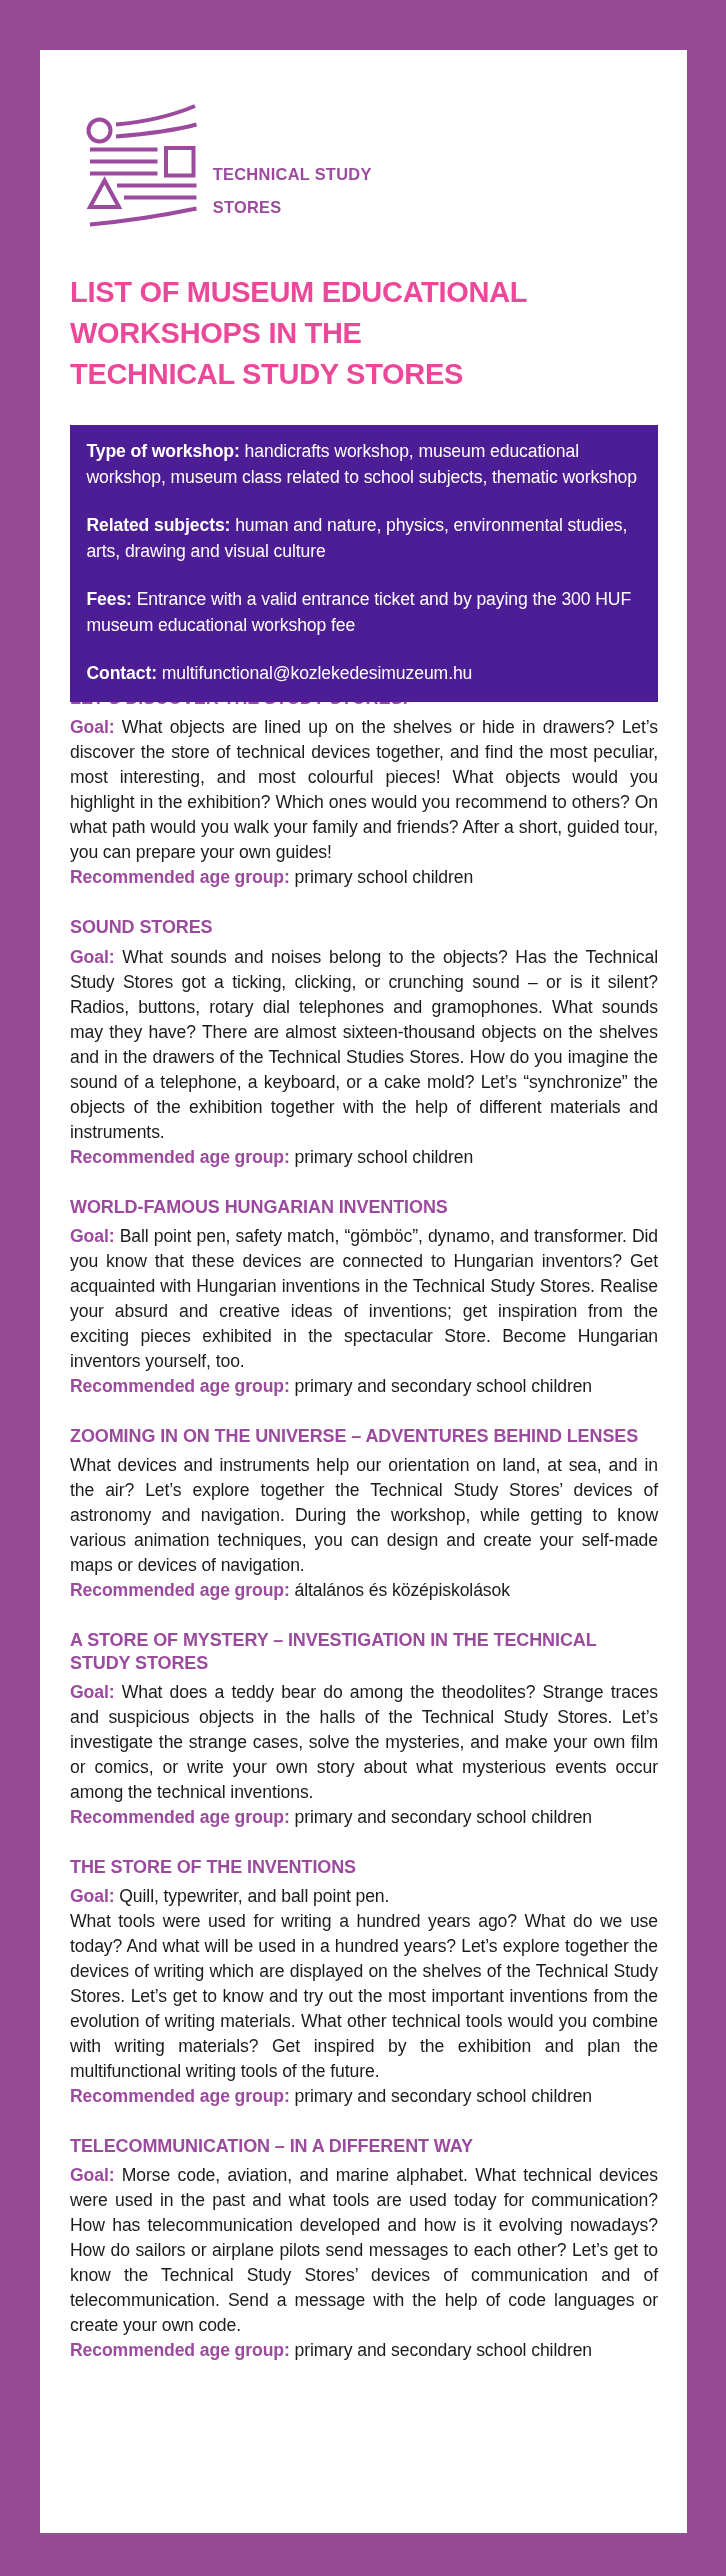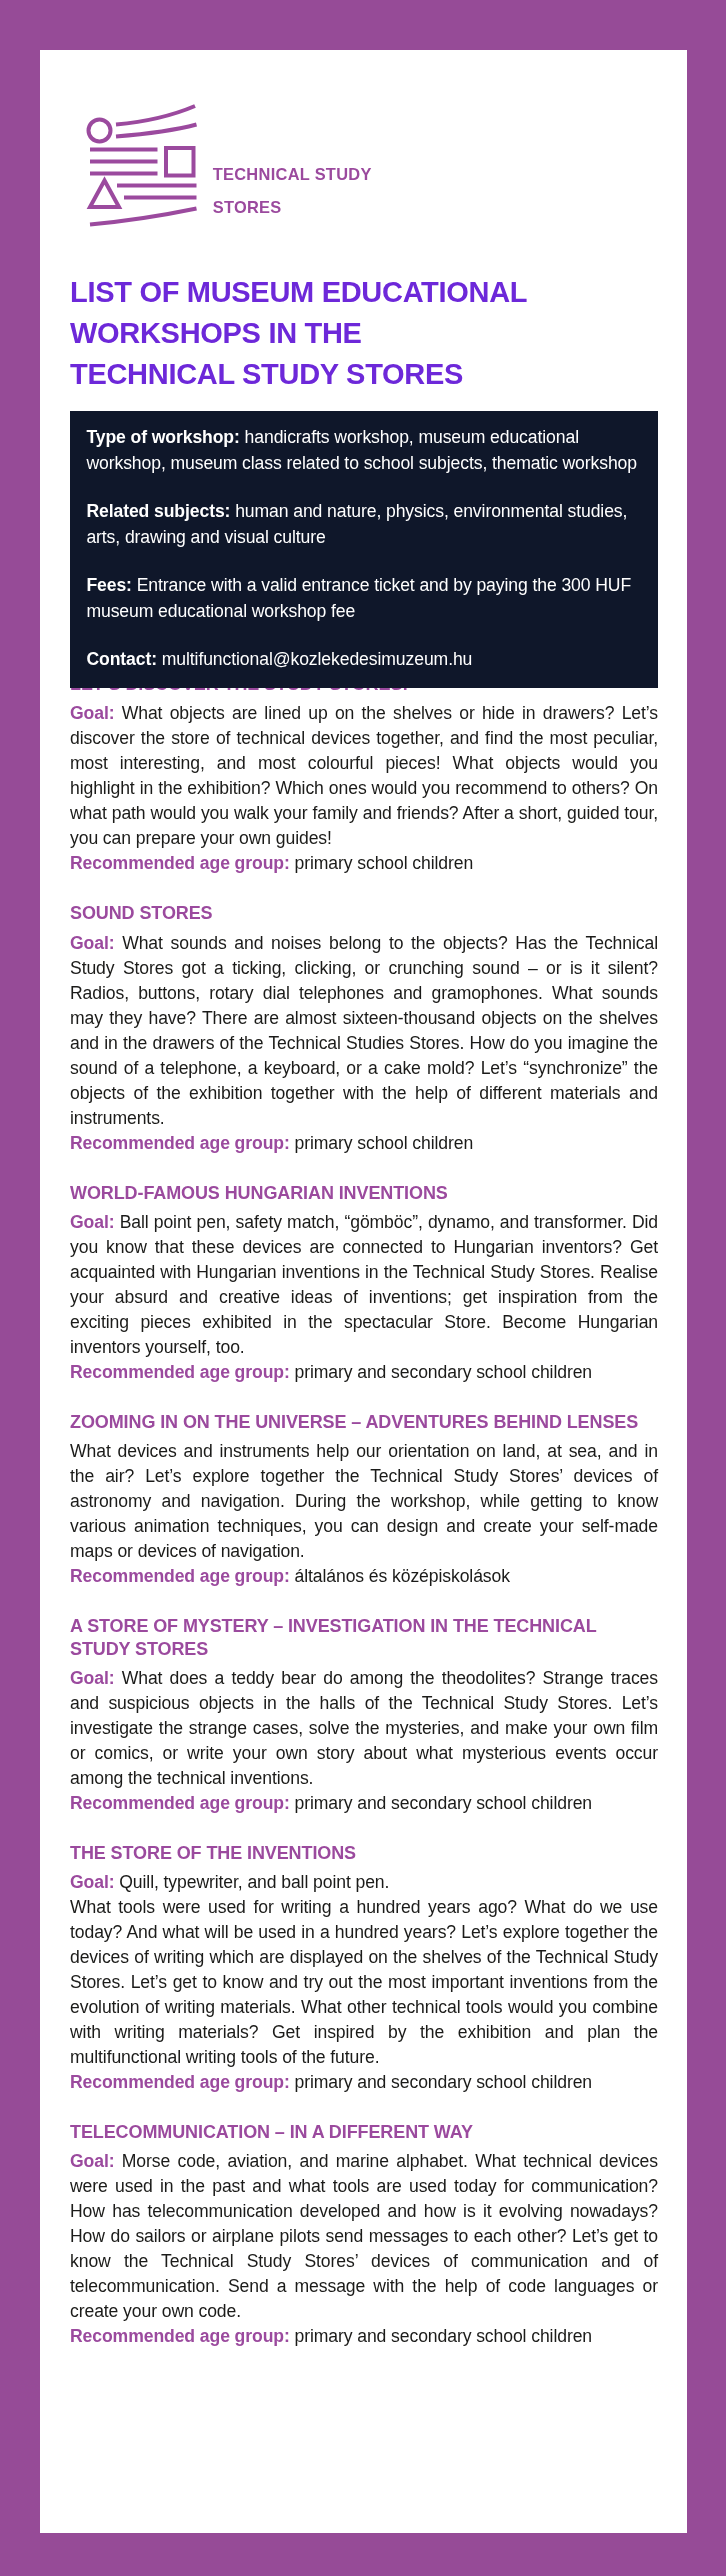--- a/index.html
+++ b/index.html
@@ -39,35 +39,35 @@
     font-weight: bold;
     font-size: 16.4px;
     line-height: 33px;
     letter-spacing: 0.3px;
     white-space: nowrap;
   }
   .logo-text span { display: block; }
   
   h1 {
     margin: 35px 0 0 0;
-    color: #6d28d9;
+    color: #ec4899;
     font-size: 29px;
     line-height: 41px;
     font-weight: bold;
     letter-spacing: -0.3px;
   }
   h1 span { display: block; }
   
   .infobox {
     position: relative;
     z-index: 2;
     box-sizing: border-box;
-    margin-top: 16px;
+    margin-top: 30px;
     width: 100%;
-    background: #0f172a;
+    background: #4c1d95;
     color: #ffffff;
     padding: 13px 17.6px 16.4px 16.4px;
   }
   .box-row {
     margin: 0;
     font-size: 17.6px;
     line-height: 26px;
     letter-spacing: -0.1px;
   }
   .box-row + .box-row { margin-top: 22px; }

